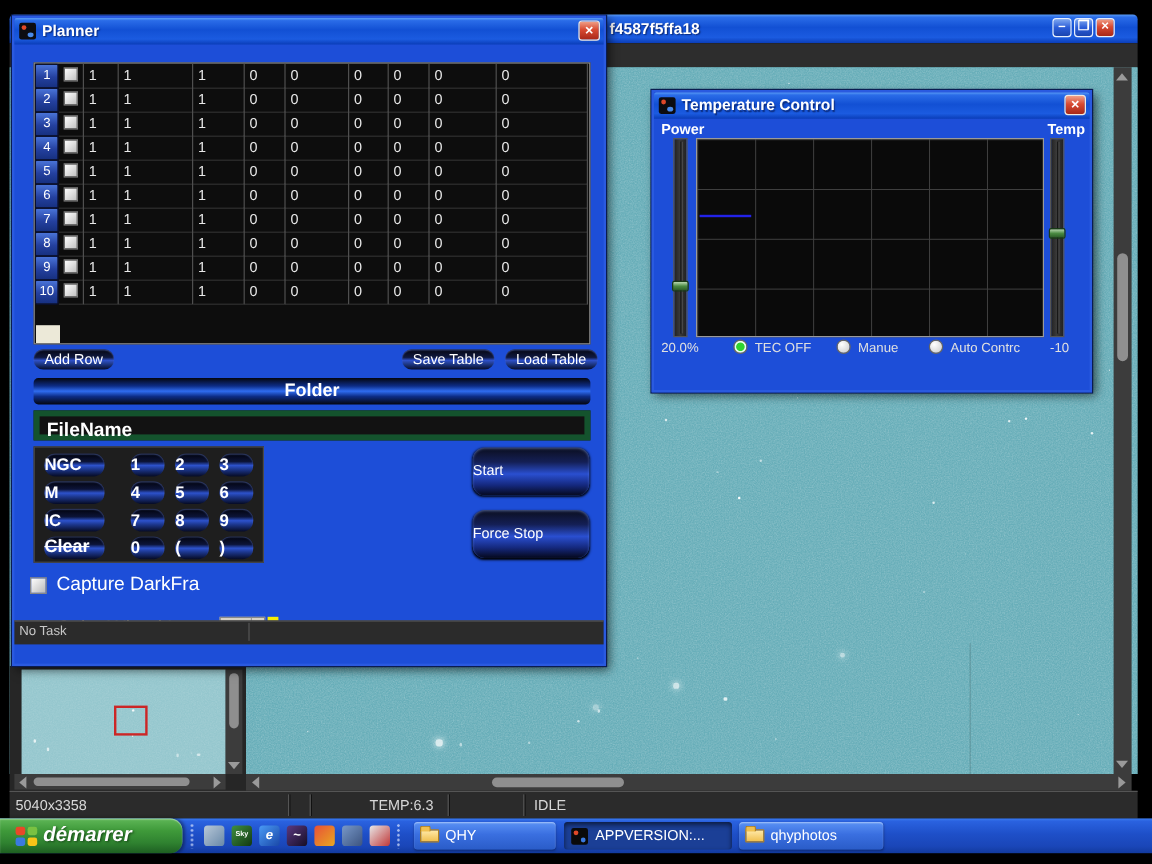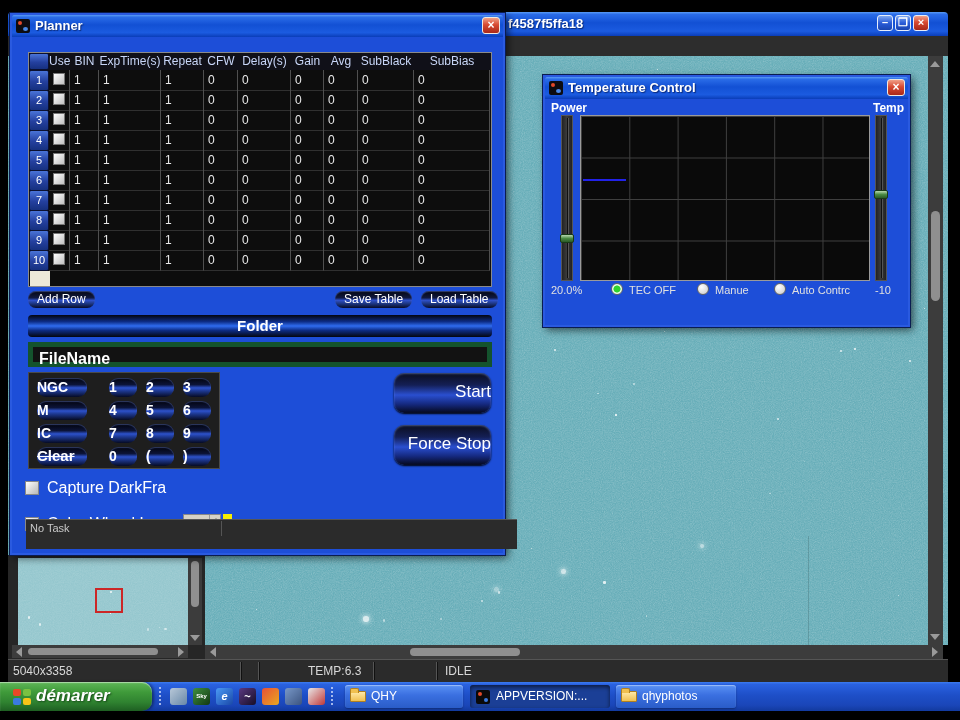--- a/index.html
+++ b/index.html
@@ -80,33 +80,33 @@
   #cur-cell { position:absolute; left:1px; top:218px; width:20px; height:15px; background:#ece9d8; }
 
   .pill-btn { position:absolute; height:17px; border-radius:8px; background:linear-gradient(180deg,#05060f 0%,#101940 40%,#2e50c8 55%,#1c357f 75%,#070c28 100%); box-shadow:inset 0 1px 1px rgba(120,150,255,.4); color:#fff; font-size:12px; text-align:center; line-height:16px; padding:0 9px; }
   #folder-bar { position:absolute; left:16px; top:300px; width:464px; height:22px; border-radius:4px; background:linear-gradient(180deg,#04060f 0%,#0d2c85 30%,#2f6cf0 50%,#0d2c85 70%,#04060f 100%); color:#fff; font-weight:bold; font-size:15px; text-align:center; line-height:22px; }
   #filename-field { position:absolute; left:16px; top:327px; width:464px; height:25px; background:#121212; border:5px solid #14532d; color:#fff; font-weight:bold; font-size:16px; line-height:23px; padding-left:6px; }
 
   #keypad { position:absolute; left:16px; top:357px; width:192px; height:97px; background:#1e1e1e; border:1px solid #4a4a4a; }
   .kp-btn { position:absolute; height:19px; border-radius:9px; background:linear-gradient(180deg,#02030c 0%,#0c1438 35%,#2d52cc 52%,#1d3890 68%,#060b24 100%); box-shadow:inset 0 1px 1px rgba(130,160,255,.35); color:#fff; font-weight:bold; font-size:14px; line-height:18px; }
   .kp-strike { text-decoration:line-through; font-size:15px; }
 
-  .big-btn { position:absolute; left:382px; width:97px; height:40px; border-radius:10px; background:linear-gradient(180deg,#0b0e1e 0%,#141f55 30%,#2a4fd0 55%,#15297f 78%,#05081c 100%); box-shadow:inset 0 1px 2px rgba(140,170,255,.45), 0 1px 2px #000; color:#fff; font-size:17px; text-align:right; }
+  .big-btn { position:absolute; left:382px; width:97px; height:40px; border-radius:10px; background:linear-gradient(180deg,#0b0e1e 0%,#141f55 30%,#2a4fd0 55%,#15297f 78%,#05081c 100%); box-shadow:inset 0 1px 2px rgba(140,170,255,.45), 0 1px 2px #000; color:#fff; font-size:12px; text-align:left; }
   #start-big { top:358px; line-height:38px; }
   #force-stop { top:410px; line-height:38px; }
 
   .pcheck-row { position:absolute; left:13px; height:16px; }
   .pcheck { position:absolute; left:0; top:0; width:14px; height:14px; background:linear-gradient(135deg,#ffffff,#b8b8b8); border:1px solid #888; }
   .pcheck-label { position:absolute; left:22px; top:-2px; color:#fff; font-size:16px; white-space:nowrap; }
   #spinner { position:absolute; left:158px; top:-3px; width:38px; height:18px; background:#d6d2c6; border:1px solid #888; color:#555; font-size:11px; line-height:16px; padding-left:4px; }
   #spinner .spin-arrows { position:absolute; right:0; top:0; width:11px; height:16px; border-left:1px solid #999; }
   #spinner .spin-arrows::before { content:""; position:absolute; left:3px; top:3px; border-left:3px solid transparent; border-right:3px solid transparent; border-bottom:4px solid #666; }
   #spinner .spin-arrows::after { content:""; position:absolute; left:3px; bottom:3px; border-left:3px solid transparent; border-right:3px solid transparent; border-top:4px solid #666; }
   #yellow-ind { position:absolute; left:198px; top:-3px; width:9px; height:18px; background:#f8ee00; }
-  #planner-status { position:absolute; left:0; bottom:4px; width:100%; height:30px; background:#2b2b2b; border-top:1px solid #555; color:#c8c8c8; font-size:11px; line-height:16px; padding-left:4px;margin-left:14px; }
+  #planner-status { position:absolute; left:0; bottom:16px; width:100%; height:20px; background:#2b2b2b; border-top:1px solid #555; color:#c8c8c8; font-size:11px; line-height:16px; padding-left:4px; }
   #planner-status .pdiv { position:absolute; left:195px; top:1px; width:1px; height:15px; background:#555; }
 
   
   #tempctl { left:543px; top:75px; width:367px; height:252px; }
   .tc-label { position:absolute; color:#fff; font-weight:bold; font-size:12px; }
   #tc-graph { position:absolute; left:35px; top:38px; width:290px; height:166px; background:#0a0a0a; border:1px solid #9a9a9a;
     background-image:linear-gradient(#3f3f3f 1px, transparent 1px), linear-gradient(90deg,#3f3f3f 1px, transparent 1px);
     background-size:48.3px 41.5px; }
   #tc-line { position:absolute; left:2px; top:63px; width:43px; height:2px; background:#2222e8; }
   .vslider { position:absolute; width:12px; height:166px; top:38px; background:linear-gradient(90deg,#222,#3a3a3a 45%,#222); border:1px solid #555; }
@@ -252,33 +252,20 @@
   </div>
 
   <div id="planner" class="app-window">
     <div class="win-title xp-titlebar">
       <span class="wicon"></span>
       <span class="wtext">Planner</span>
       <span class="win-close">×</span>
     </div>
 
     <div id="ptable">
-      <div class="trow thead" id="thead-row">
-          <div class="corner"></div>
-          <div class="hcell">Use</div>
-          <div class="hcell">BIN</div>
-          <div class="hcell">ExpTime(s)</div>
-          <div class="hcell">Repeat</div>
-          <div class="hcell">CFW</div>
-          <div class="hcell">Delay(s)</div>
-          <div class="hcell">Gain</div>
-          <div class="hcell">Avg</div>
-          <div class="hcell">SubBlack</div>
-          <div class="hcell">SubBias</div>
-        </div>
       <div id="tbody">
           <div class="trow">
             <div class="rownum">1</div>
             <div class="usecell">
               <div class="cb"></div>
             </div>
             <div class="tcell">1</div>
             <div class="tcell">1</div>
             <div class="tcell">1</div>
             <div class="tcell">0</div>

